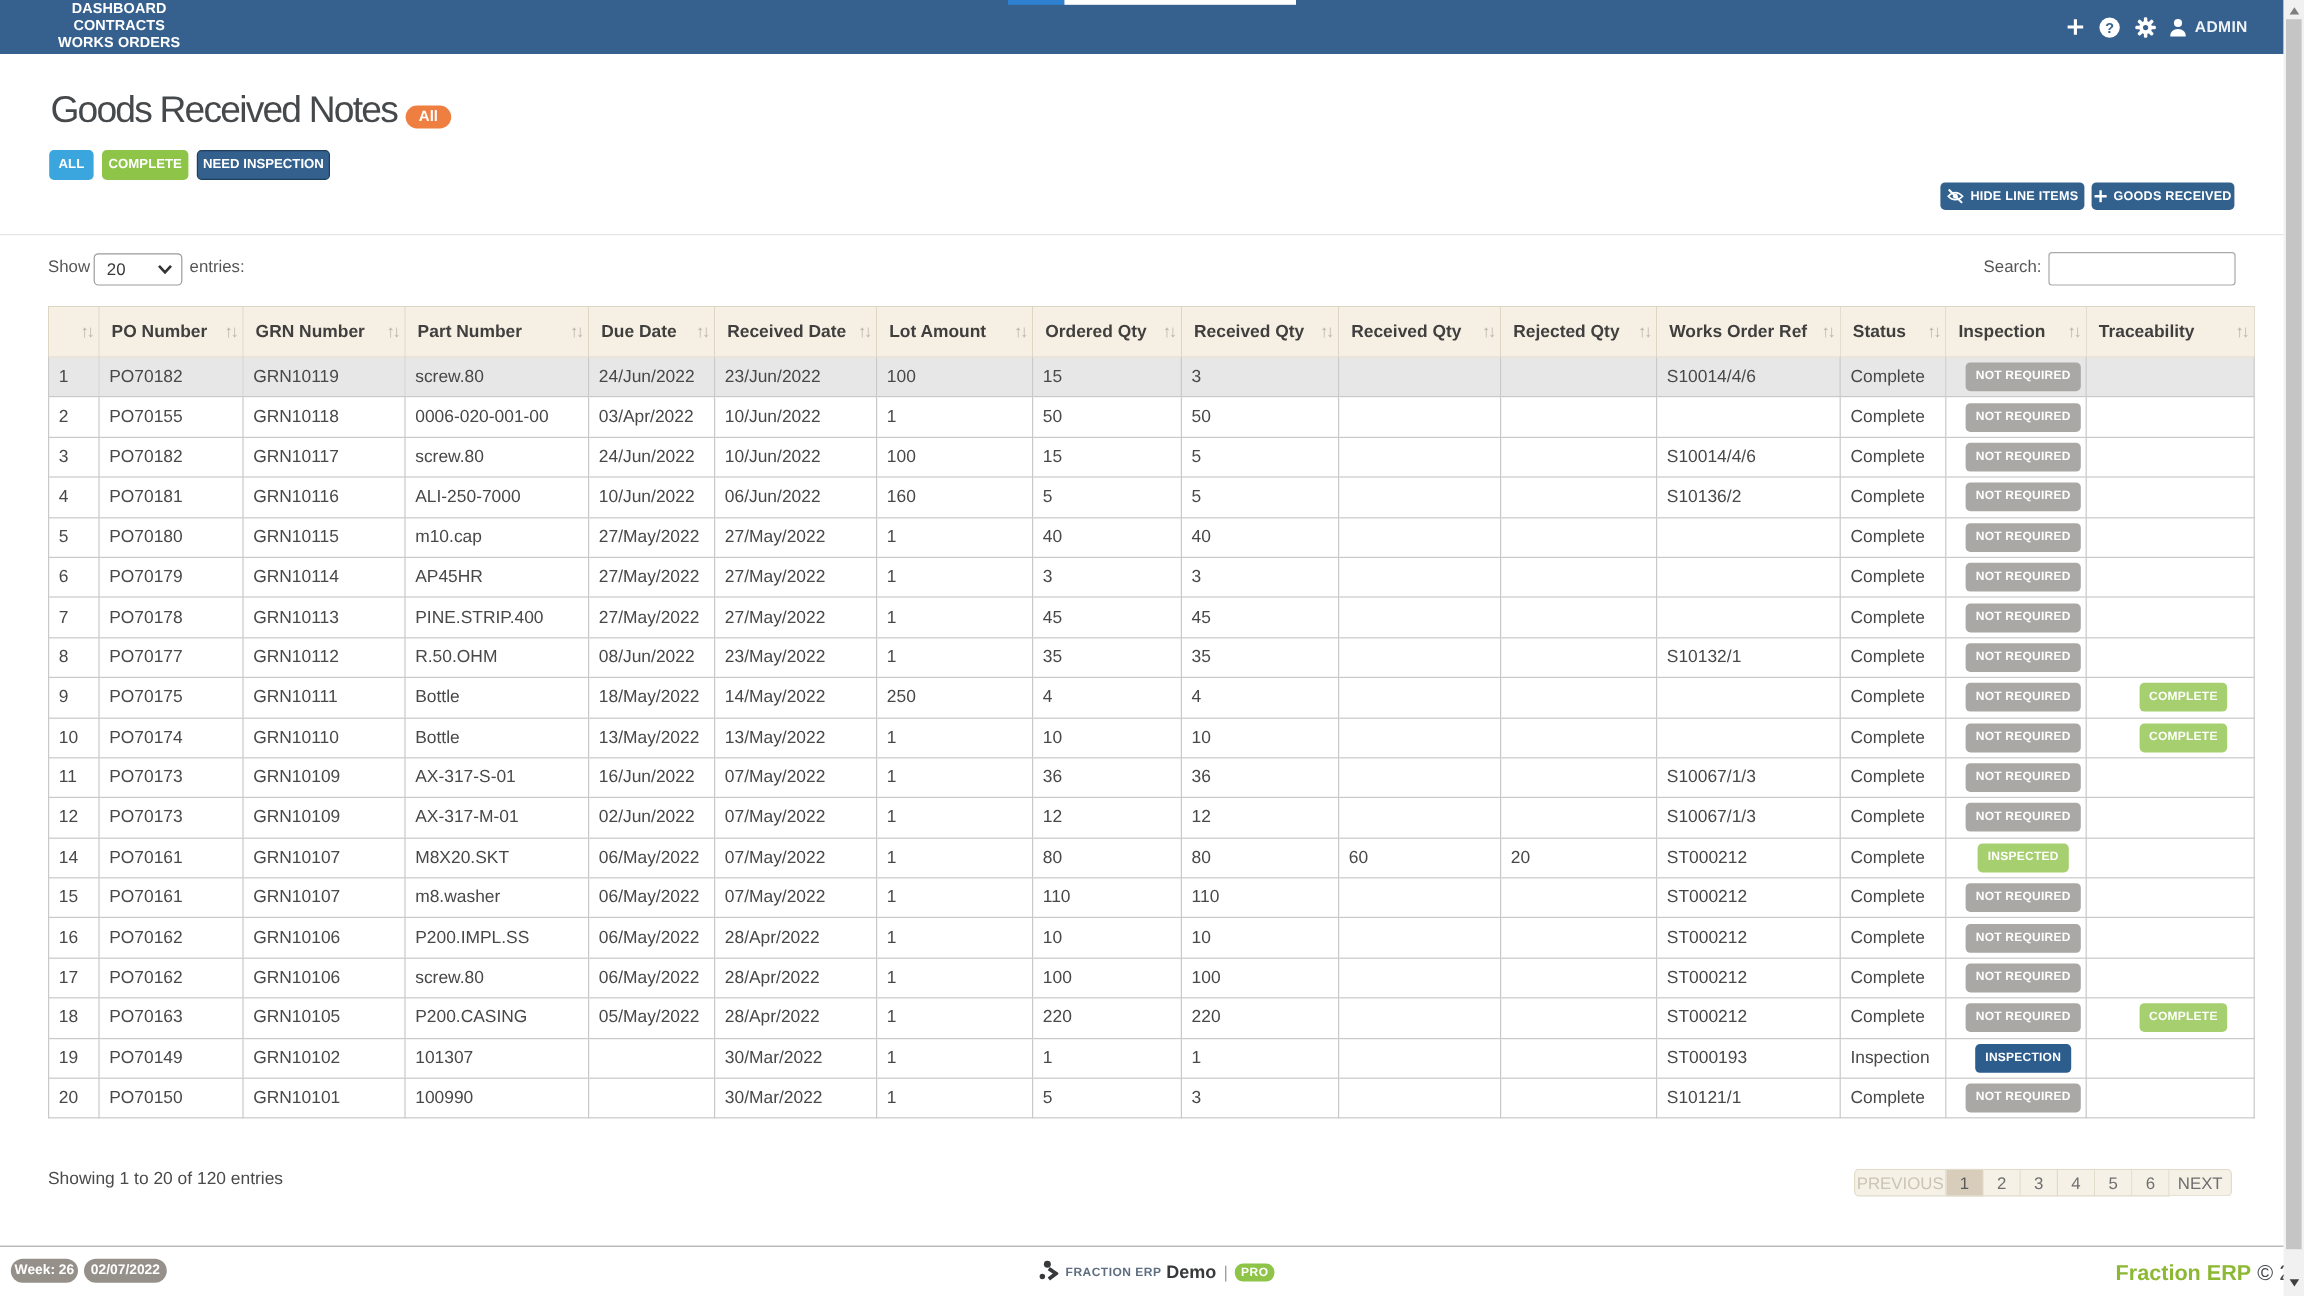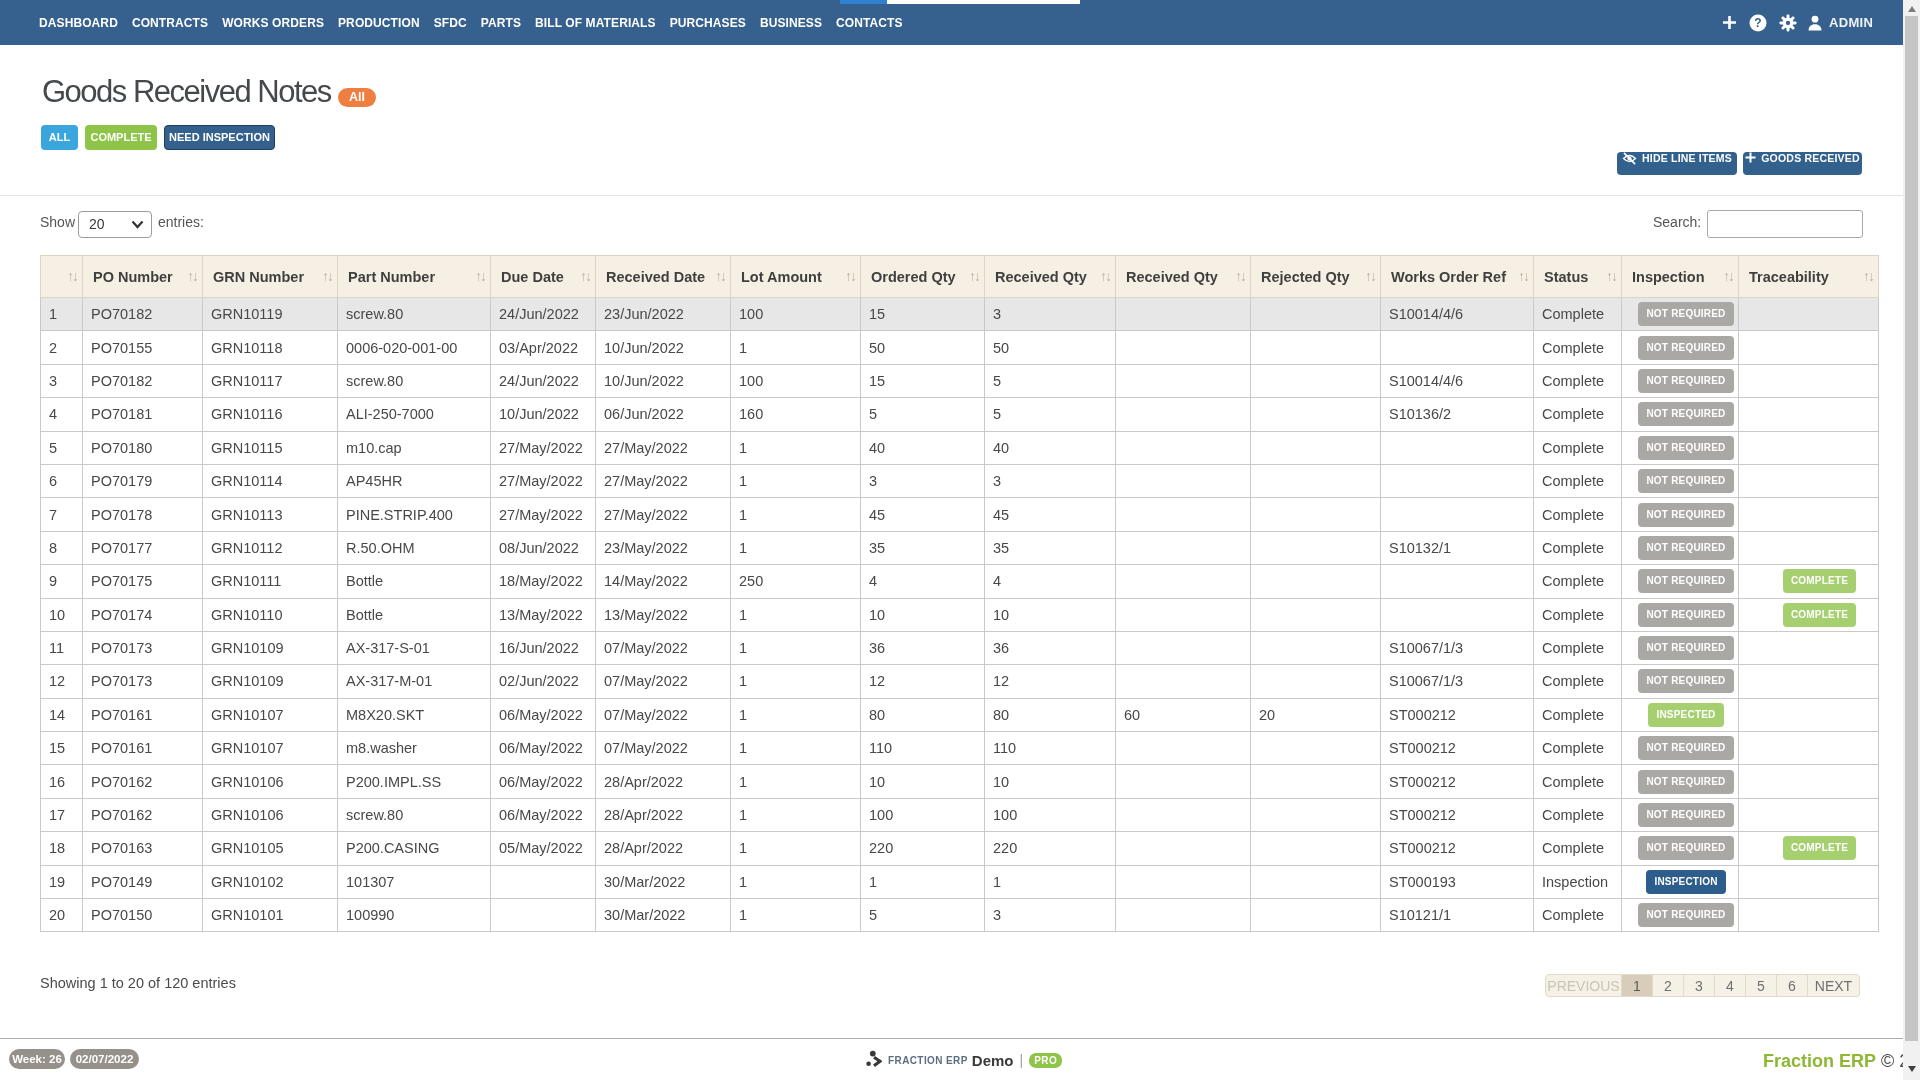--- a/index.html
+++ b/index.html
@@ -2,37 +2,37 @@
 <html><head>
 <meta charset="utf-8">
 <style>
 * { margin:0; padding:0; box-sizing:border-box; }
 html,body { width:1920px; height:1080px; overflow:hidden; background:#fff;
   font-family:"Liberation Sans", sans-serif; position:relative; }
 
 .nav { position:absolute; top:0; left:0; width:1903px; height:45px; background:#36618E; }
 .strip1 { position:absolute; top:0; left:840px; width:47px; height:4px; background:#2E80D1; z-index:5; }
 .strip2 { position:absolute; top:0; left:887px; width:193px; height:4px; background:#fff; z-index:5; }
-.navlinks { position:absolute; left:39px; top:0; height:45px; display:flex; align-items:center; }
+.navlinks { position:absolute; left:39px; top:0; height:45px; display:flex; align-items:center;flex-direction:column; }
 .navlinks span { color:#fff; font-weight:bold; font-size:12px; letter-spacing:0.1px; margin-right:14px; }
 .nr { position:absolute; top:0; height:45px; display:flex; align-items:center; }
 .admin { color:#EDF3F6; font-weight:bold; font-size:13px; letter-spacing:0.3px; }
 
 .title { position:absolute; left:42px; top:74px; font-size:31px; color:#46494C; letter-spacing:-1.5px; }
 .allbadge { position:absolute; left:338px; top:88px; width:38px; height:19px; background:#EF7F41; border-radius:9.5px;
   color:#fff; font-weight:bold; font-size:12.5px; text-align:center; line-height:19px; }
 
 .btn { position:absolute; top:125px; height:25px; border-radius:4px; color:#fff; font-weight:bold; font-size:11px;
   text-align:center; line-height:25px; letter-spacing:0; white-space:nowrap; }
 .b-all { left:41px; width:37px; background:#3BA6DD; }
 .b-comp { left:85px; width:72px; background:#8EC549; }
 .b-need { left:164px; width:111px; background:#33608D; border:1px solid #1E3E5C; line-height:23px; }
 
 .abtn { position:absolute; top:152px; height:23px; background:#33618E; border-radius:4px; color:#fff; font-weight:bold;
-  font-size:10.5px; display:flex; justify-content:center; letter-spacing:0.2px; white-space:nowrap; }
+  font-size:10.5px; display:flex; align-items:center; justify-content:center; letter-spacing:0.2px; white-space:nowrap; }
 .a-hide { left:1617px; width:120px; }
 .a-goods { left:1743px; width:119px; }
 .hr1 { position:absolute; left:0; top:195px; width:1903px; height:1px; background:#E4E4E4; }
 
 .showrow { position:absolute; left:40px; top:214px; font-size:14px; color:#555; }
 .sel { position:absolute; left:78px; top:211px; width:74px; height:27px; border:1px solid #9C9C9C; border-radius:4px;
   font-size:14px; color:#3a3a3a; line-height:25px; padding-left:10px; background:#fff; }
 .sel .chev { position:absolute; right:7px; top:8px; width:13px; height:9px; line-height:0; display:block; }
 .entries { position:absolute; left:158px; top:214px; font-size:14px; color:#555; }
 .searchlbl { position:absolute; left:1653px; top:214px; font-size:14px; color:#555; }

